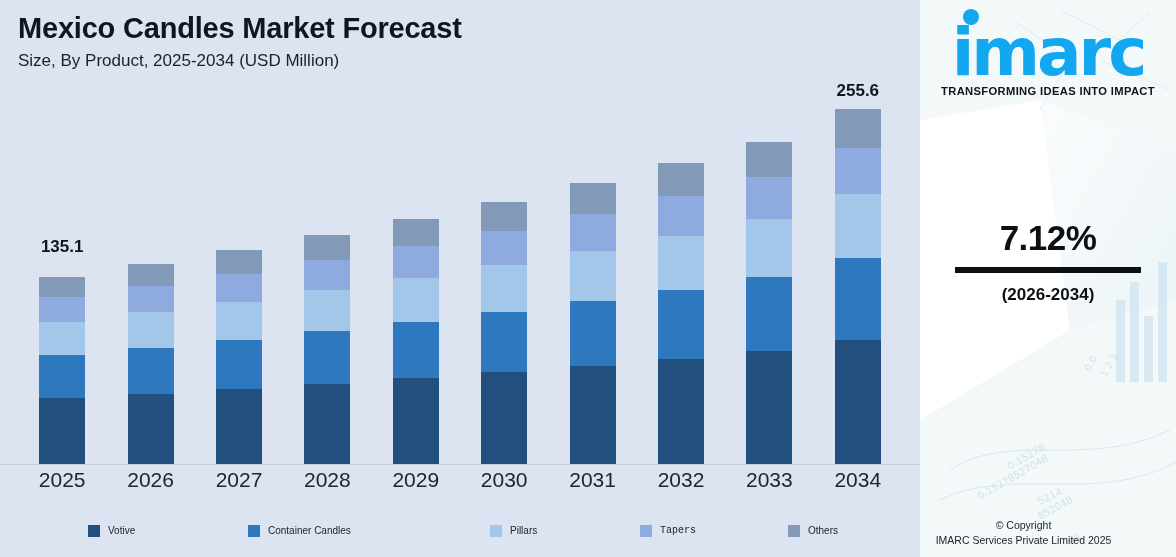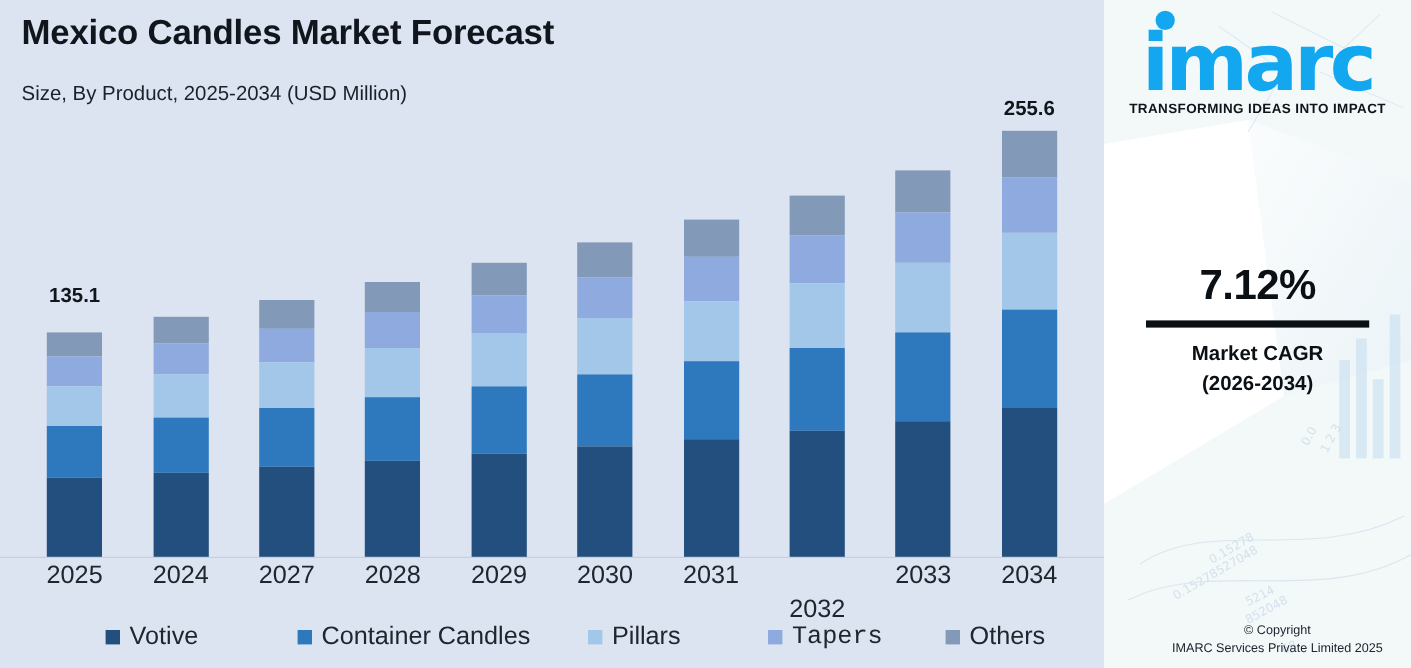--- a/index.html
+++ b/index.html
@@ -17,21 +17,21 @@
     width:920px; height:557px;
     background:#dce3f1;
     flex:0 0 920px;
   }
   .title-block { padding:12px 0 0 18px; }
   .chart-title {
     font-size:29px; font-weight:bold; color:#10161c;
     letter-spacing:-0.2px; line-height:1.12;
   }
   .chart-subtitle {
-    font-size:17px; color:#1b2129; margin-top:24px; line-height:1.2;
+    font-size:17px; color:#1b2129; margin-top:7px; line-height:1.2;
   }
 
   .plot {
     position:absolute; left:0; top:95px; width:920px; height:370px;
   }
   .baseline {
     position:absolute; left:0; bottom:0; width:920px; height:1px;
     background:#c6cfe0;
   }
   .bars {
@@ -58,22 +58,22 @@
   .xtick {
     position:absolute; text-align:center;
     font-size:21px; color:#20262e;
   }
 
   .legend {
     position:absolute; left:0; top:515px; width:920px; height:32px;
     display:flex; align-items:center;
   }
   .legend-item {
-    position:absolute; display:flex; align-items:center; gap:8px;
-    font-size:21px; color:#20262e; white-space:nowrap;
+    position:absolute; display:flex; align-items:flex-start; gap:8px;
+    font-size:10px; color:#20262e; white-space:nowrap;
   }
   .swatch { width:12px; height:12px; flex:0 0 12px; }
 
   
   .brand-panel {
     position:relative; flex:0 0 256px; width:256px; height:557px;
     background:#f3f8f9; overflow:hidden;
   }
   .brand-bg {
     position:absolute; inset:0; overflow:hidden;
@@ -104,21 +104,21 @@
   }
   .cagr-rule {
     width:186px; height:6px; background:#0b1014; margin:9px 0 10px 0;
   }
   .cagr-label {
     font-size:17px; font-weight:bold; color:#0b1014; line-height:1.45;
     text-align:center;
   }
   .copyright {
     position:absolute; left:0; bottom:8px; width:207px;
-    text-align:center; font-size:10.5px; color:#20262e; line-height:1.5;margin-left:41px;
+    text-align:center; font-size:10.5px; color:#20262e; line-height:1.5;
   }
 </style>
 </head>
 <body>
 
 <div id="root">
 
   <div class="chart-panel">
 
     <div class="title-block">
@@ -219,27 +219,27 @@
               <div class="seg" style="background: rgb(46, 121, 189); height: 81.5684px;"></div>
               <div class="seg" style="background: rgb(34, 79, 125); height: 124.156px;"></div>
             </div>
           </div>
           <div class="bar-value" style="left: 857.8px; bottom: 362.573px;">255.6</div>
         </div>
     </div>
 
     <div class="xaxis" id="xaxis">
         <div class="xtick" style="left: 18px; width: 88.4px;">2025</div>
-        <div class="xtick" style="left: 106.4px; width: 88.4px;">2024</div>
+        <div class="xtick" style="left: 106.4px; width: 88.4px;">2026</div>
         <div class="xtick" style="left: 194.8px; width: 88.4px;">2027</div>
         <div class="xtick" style="left: 283.2px; width: 88.4px;">2028</div>
         <div class="xtick" style="left: 371.6px; width: 88.4px;">2029</div>
         <div class="xtick" style="left: 460px; width: 88.4px;">2030</div>
         <div class="xtick" style="left: 548.4px; width: 88.4px;">2031</div>
-        <div class="xtick" style="left: 636.8px; width: 88.4px; margin-top: 28px;">2032</div>
+        <div class="xtick" style="left: 636.8px; width: 88.4px;">2032</div>
         <div class="xtick" style="left: 725.2px; width: 88.4px;">2033</div>
         <div class="xtick" style="left: 813.6px; width: 88.4px;">2034</div>
       </div>
 
     <div class="legend" id="legend">
         <div class="legend-item" style="left: 88px;">
           <span class="swatch" style="background: rgb(34, 79, 125);"></span>
           <span>Votive</span>
         </div>
         <div class="legend-item" style="left: 248px;">
@@ -305,21 +305,20 @@
         <span class="logo-dot"></span>
         <span>imarc</span>
       </div>
       <div class="logo-tagline">TRANSFORMING IDEAS INTO IMPACT</div>
     </div>
 
     <div class="cagr-area">
       <div class="cagr-value">7.12%</div>
       <div class="cagr-rule"></div>
       <div class="cagr-label">
-        <div>Market CAGR</div>
         <div>(2026-2034)</div>
       </div>
     </div>
 
     <div class="copyright">
       <div>© Copyright</div>
       <div>IMARC Services Private Limited 2025</div>
     </div>
   </div>
 </div>

